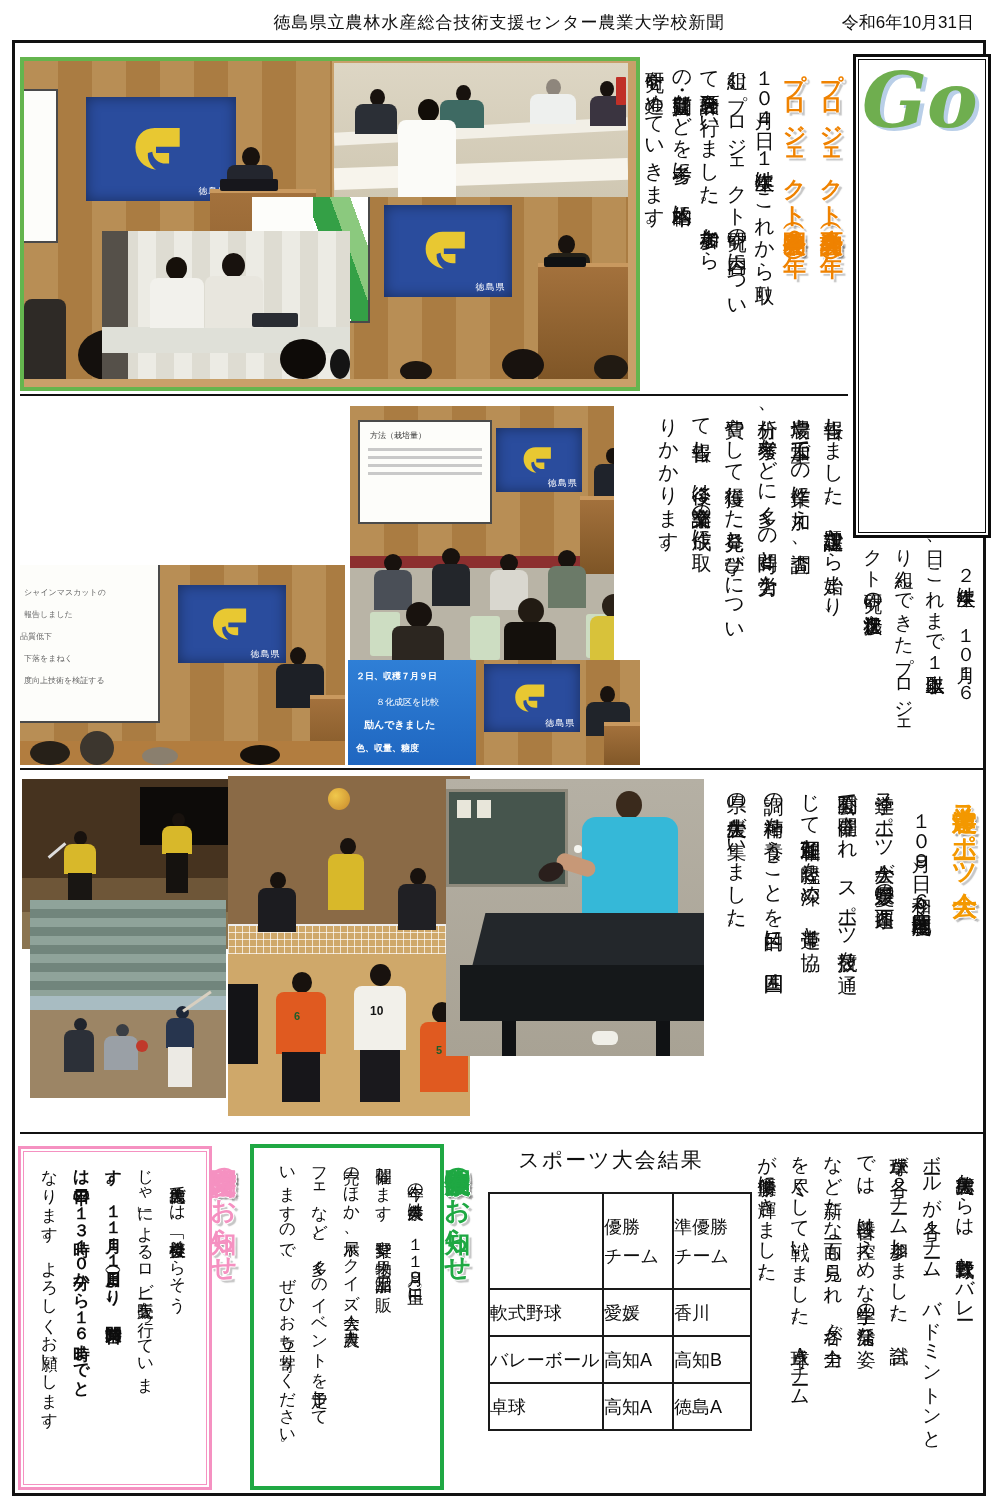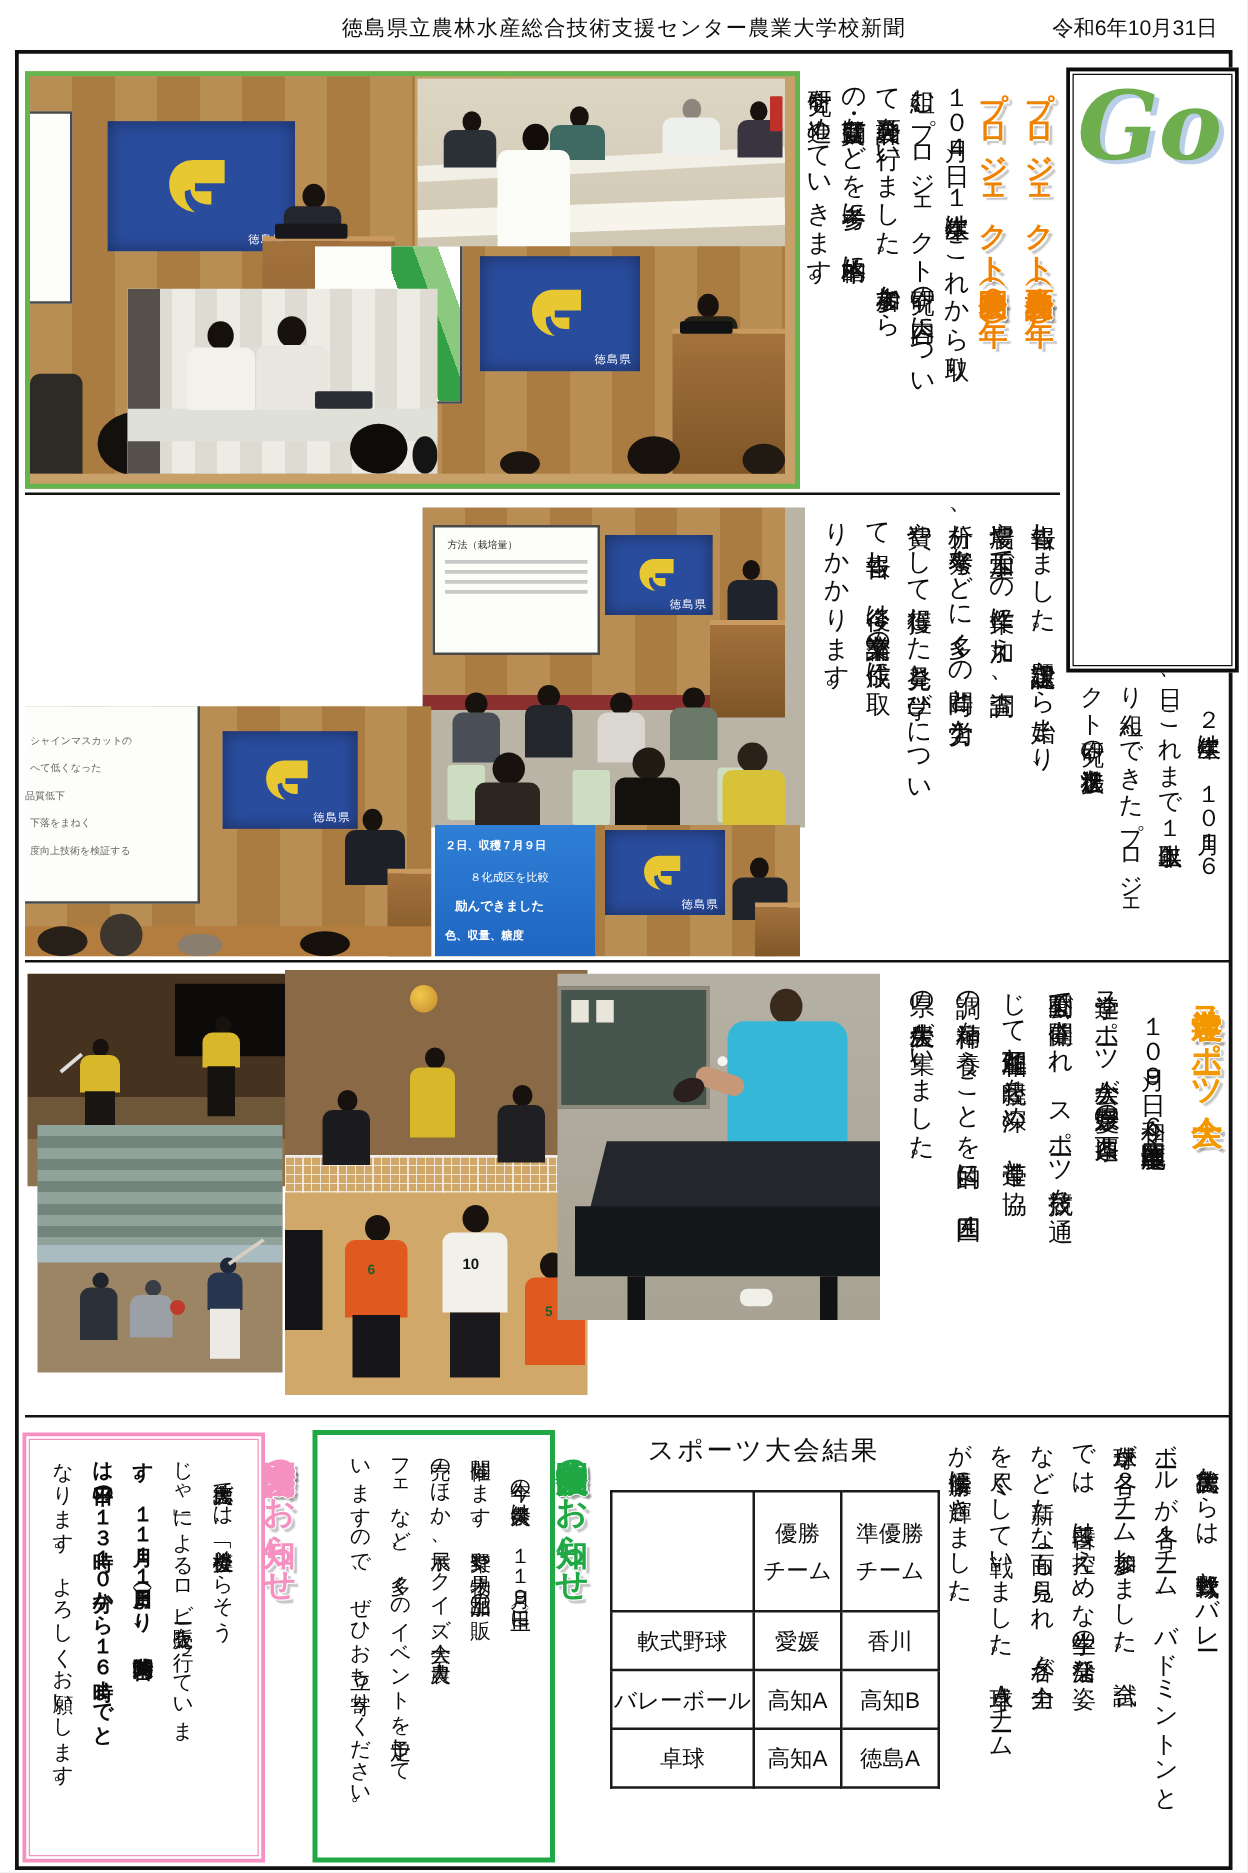--- a/index.html
+++ b/index.html
@@ -59,21 +59,21 @@
   .caption-box{position:absolute;left:455px;top:1040px;width:244px;height:78px;background:#fff;
                border:4px solid #f3a70c;display:flex;flex-direction:column;justify-content:center;gap:10px;}
   .caption-box div{text-align:center;font-size:17px;}
   
   .pink-box{position:absolute;left:18px;top:1146px;width:184px;height:334px;border:3px solid #f591c1;padding:2px;background:#fff;}
   .pink-inner{border:1.5px solid #f591c1;width:100%;height:100%;box-sizing:border-box;position:relative;}
   .green-box{position:absolute;left:250px;top:1144px;width:186px;height:338px;border:4px solid #1fa843;background:#fff;}
   
   .results-title{position:absolute;left:480px;top:1146px;width:262px;text-align:center;font-size:21px;letter-spacing:2px;}
   table.results{position:absolute;left:488px;top:1192px;border-collapse:collapse;background:#fff;}
-  .results th,.results td{border:2.5px solid #1a1a1a;text-align:center;font-size:18px;font-weight:400;padding:0;}
+  .results th,.results td{border:2.5px solid #1a1a1a;text-align:left;font-size:18px;font-weight:400;padding:0;}
   .results .c-ev{width:112px;}
   .results .c-w{width:68px;}
   .results .c-r{width:76px;}
   .results tr.hdr th{height:94px;}
   .results tr.hdr th div{margin:5px 0;}
   .results tr.body td{height:45px;}
   .tiny{position:absolute;color:#666;}
   .slide-line{height:3px;background:#c9c9c9;margin:5px 8px;}
 </style>
 </head>
@@ -168,21 +168,21 @@
     <div class="go go1">Go</div>
     <div class="go go2">Go</div>
     <div class="mast-name">農大</div>
     <div class="mast-year">2024</div>
     <div class="mast-issue">10月号</div>
   </div>
 
   <div class="divider" style="left:20px;top:394px;width:828px;"></div>
 
 
-  <div class="photo" style="left:338px;top:406px;width:306px;height:256px;background:#b9b4a6;">
+  <div class="photo" style="left:350px;top:406px;width:264px;height:256px;background:#b9b4a6;">
     <div class="wood" style="position:absolute;left:0;top:0;width:290px;height:150px;"></div>
     <div style="position:absolute;left:0;top:150px;width:290px;height:12px;background:#8c2f2f;"></div>
     <div class="screen" style="left:8px;top:14px;width:130px;height:100px;">
       <span class="tiny" style="left:10px;top:8px;font-size:8px;color:#333;">方法（栽培量）</span>
       <div class="slide-line" style="margin-top:26px;"></div>
         <div class="slide-line"></div>
         <div class="slide-line"></div>
         <div class="slide-line"></div>
     </div>
     <div class="flag" style="left:146px;top:22px;width:86px;height:64px;">
@@ -209,21 +209,21 @@
     <div class="torso" style="left:42px;top:220px;width:52px;height:36px;background:#2c2620;"></div>
     <div class="head" style="left:168px;top:192px;width:26px;height:26px;background:#221b13;"></div>
     <div class="torso" style="left:154px;top:216px;width:52px;height:40px;background:#14100c;"></div>
     <div class="head" style="left:252px;top:188px;width:24px;height:24px;background:#2a2118;"></div>
     <div class="torso" style="left:240px;top:210px;width:50px;height:46px;background:#d8c23a;"></div>
   </div>
 
   <div class="photo wood" style="left:20px;top:565px;width:325px;height:200px;">
     <div class="screen" style="left:-4px;top:-6px;width:140px;height:160px;">
       <span class="tiny" style="left:6px;top:26px;font-size:8px;">シャインマスカットの</span>
-      <span class="tiny" style="left:6px;top:48px;font-size:8px;">へて低くなった</span>
+      <span class="tiny" style="left:6px;top:48px;font-size:8px;">報告しました</span>
       <span class="tiny" style="left:2px;top:70px;font-size:8px;">品質低下</span>
       <span class="tiny" style="left:6px;top:92px;font-size:8px;">下落をまねく</span>
       <span class="tiny" style="left:6px;top:114px;font-size:8px;">度向上技術を検証する</span>
     </div>
     <div class="flag" style="left:158px;top:20px;width:108px;height:78px;">
       <svg viewBox="0 0 100 100">
           <path fill="#e8c832" d="M80 16 H40 C21 16 9 30 9 47 c0 19 13 33 33 36 c-9 -7 -14 -16 -13 -27 l7 -2 c1 11 10 19 22 19 h5 V56 H42 v-10 h38 z"></path>
         </svg>
       <span class="flag-label">徳島県</span>
     </div>

